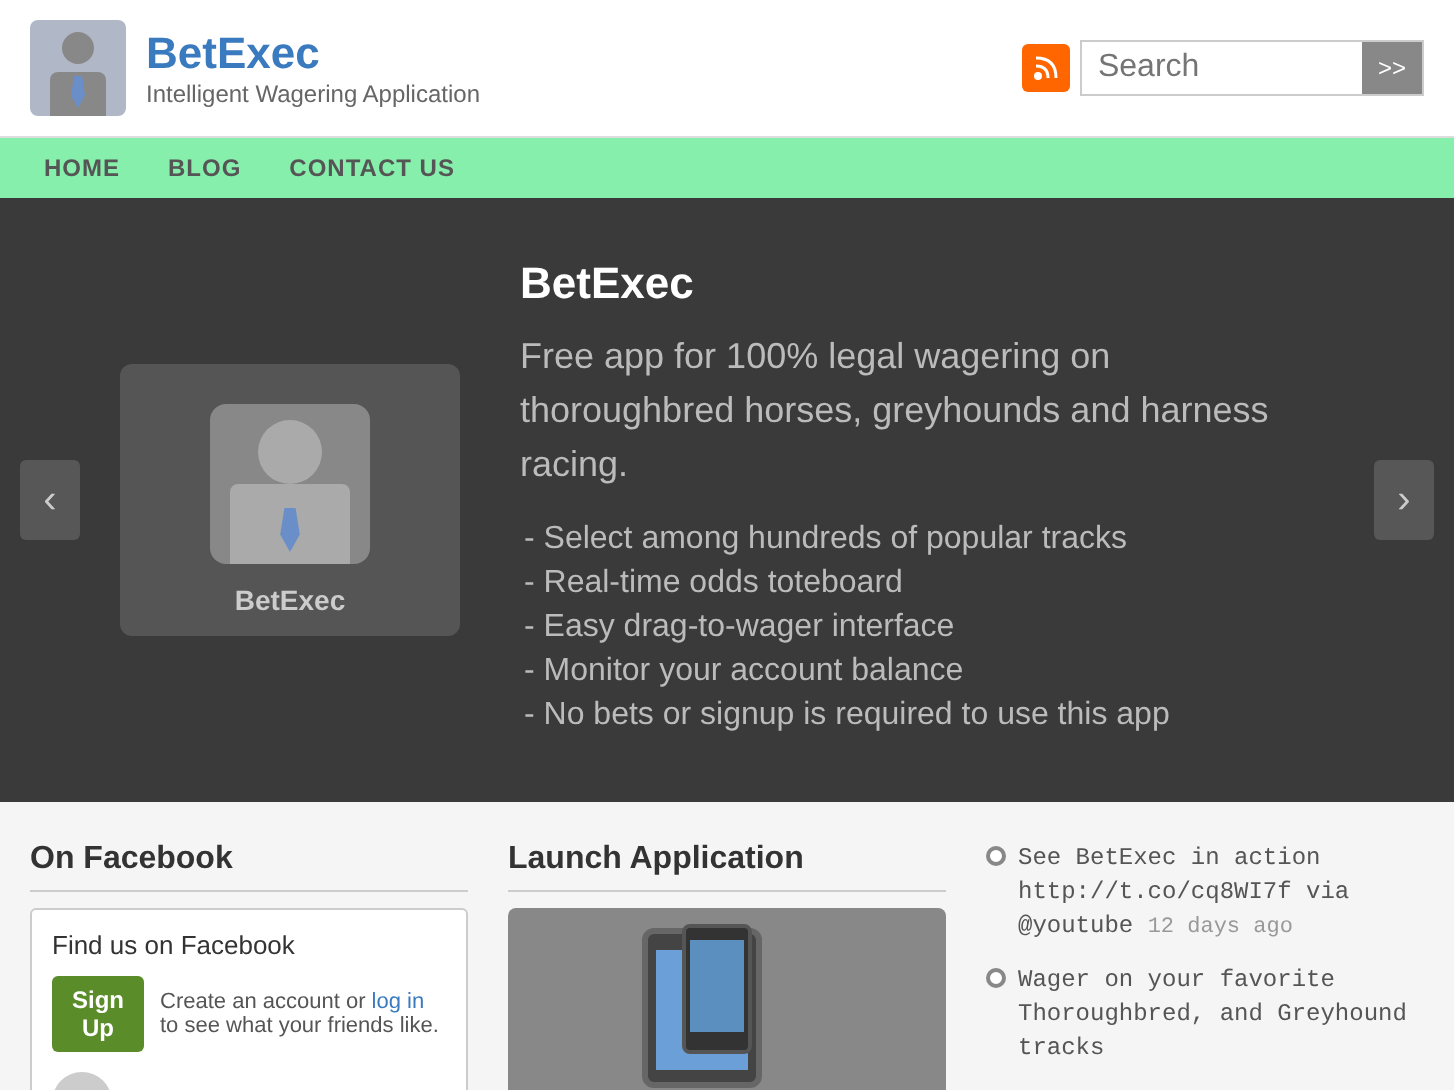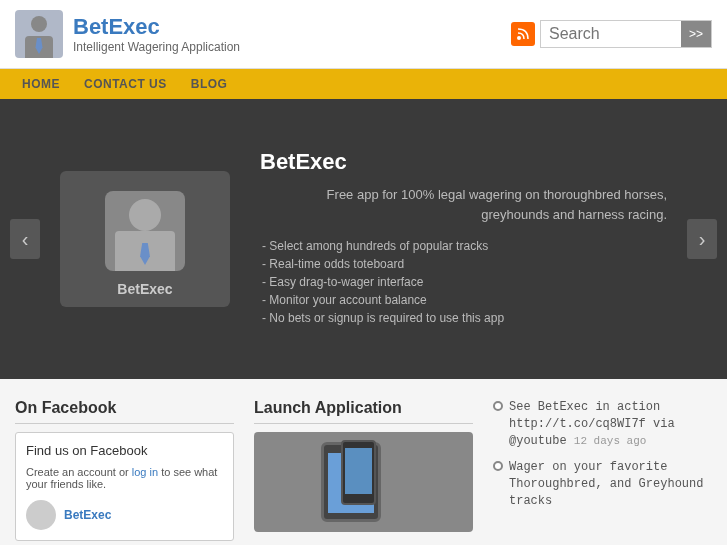--- a/index.html
+++ b/index.html
@@ -67,21 +67,21 @@
       background: #888;
       color: #fff;
       border: none;
       padding: 4px 8px;
       cursor: pointer;
       font-size: 12px;
     }
 
     
     #nav {
-      background: #eab308;
+      background: #86efac;
       display: flex;
       padding: 0 10px;
       gap: 0;
     }
     .nav-item {
       padding: 8px 12px;
       font-size: 12px;
       color: #555;
       cursor: pointer;
       text-transform: uppercase;
@@ -154,23 +154,23 @@
     }
     .hero-label {
       color: #ccc;
       font-size: 14px;
       font-weight: bold;
       margin-top: 10px;
     }
 
     #hero-content { color: #ddd; }
     #hero-content h2 { font-size: 22px; color: #fff; margin-bottom: 10px; }
-    #hero-content .tagline { font-size: 13px; color: #bbb; margin-bottom: 15px; line-height: 1.5; text-align: right; }
+    #hero-content .tagline { font-size: 18px; color: #bbb; margin-bottom: 15px; line-height: 1.5; }
     #hero-content ul { list-style: none; }
-    #hero-content ul li { font-size: 12px; color: #bbb; margin-bottom: 4px; padding-left: 2px; }
+    #hero-content ul li { font-size: 16px; color: #bbb; margin-bottom: 4px; padding-left: 2px; }
 
     
     #bottom {
       display: flex;
       background: #f5f5f5;
       padding: 20px 15px;
       gap: 20px;
     }
     .bottom-col { flex: 1; }
     .bottom-col h3 { font-size: 16px; color: #333; margin-bottom: 8px; border-bottom: 1px solid #ccc; padding-bottom: 6px; }
@@ -278,22 +278,22 @@
     </div>
     <div id="search-box">
       <input id="search-input" type="text" placeholder="Search" style="">
       <button id="search-button">&gt;&gt;</button>
     </div>
   </div>
 </div>
 
 <nav id="nav">
   <div class="nav-item">HOME</div>
+  <div class="nav-item">BLOG</div>
   <div class="nav-item">CONTACT US</div>
-  <div class="nav-item">BLOG</div>
 </nav>
 
 <div id="hero">
   <button class="slider-arrow" id="arrow-left">‹</button>
 
   <div id="hero-image-box">
     <div class="hero-avatar">
       <div class="hero-av-head"></div>
       <div class="hero-av-body"></div>
       <div class="hero-av-tie"></div>
@@ -316,20 +316,21 @@
   <button class="slider-arrow" id="arrow-right">›</button>
 </div>
 
 <div id="bottom">
 
   <div class="bottom-col">
     <h3>On Facebook</h3>
     <div id="fb-widget">
       <div class="fb-title">Find us on Facebook</div>
       <div id="fb-signup-row">
+        <button id="fb-signup-btn">Sign Up</button>
         <span id="fb-signup-text">
           <span>Create an account or</span>
           <a href="#">log in</a>
           <span>to see what your friends like.</span>
         </span>
       </div>
       <div id="fb-betexec-row">
         <div class="fb-avatar-circle"></div>
         <span class="fb-betexec-name">BetExec</span>
       </div>

